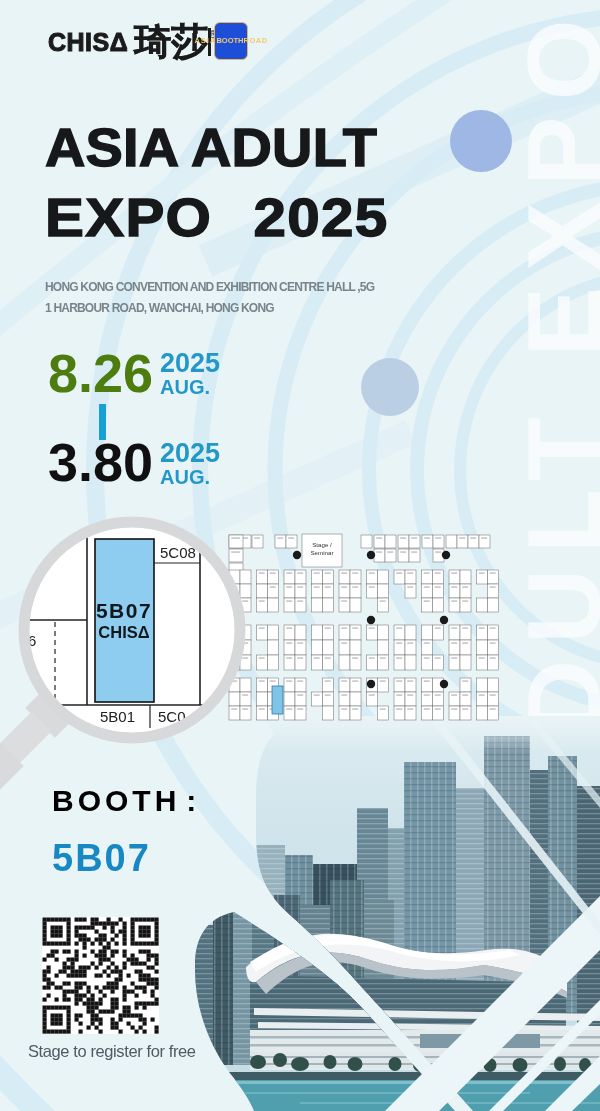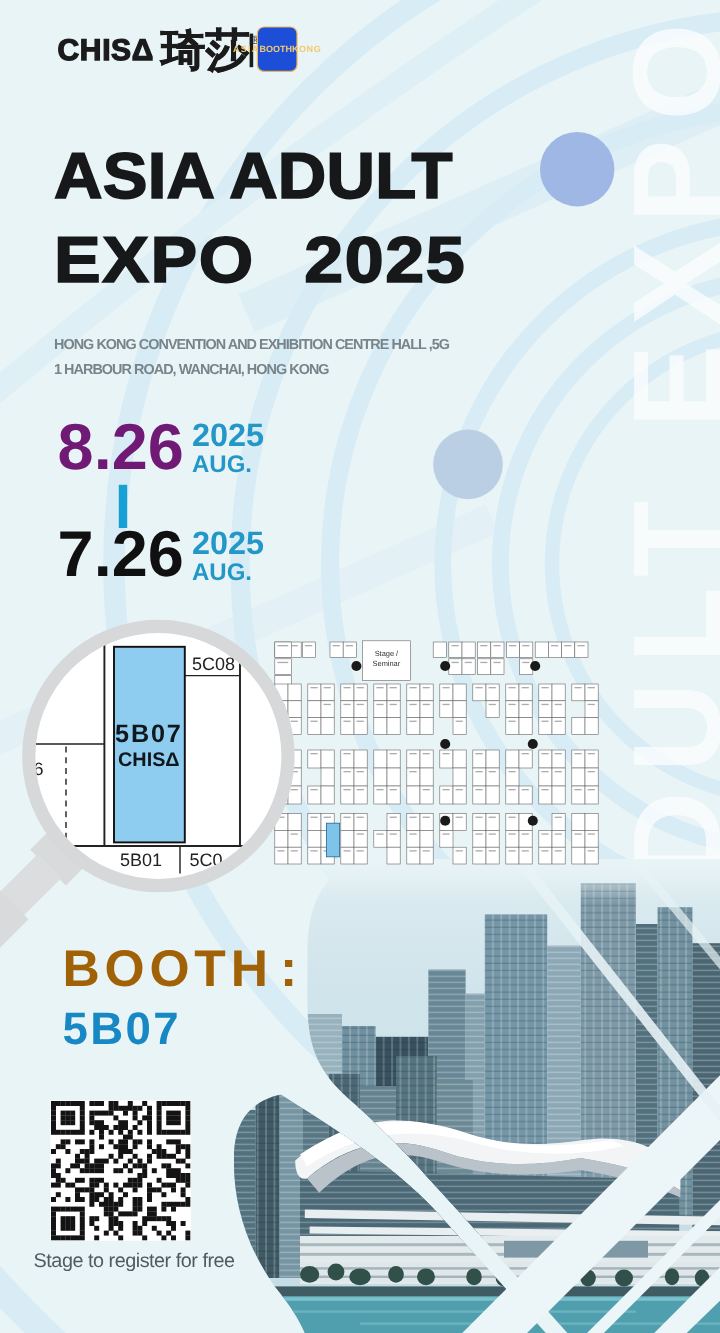--- a/index.html
+++ b/index.html
@@ -585,43 +585,43 @@
   <span style="font-weight:bold;font-size:25px;color:#1b1b1b;-webkit-text-stroke:1.1px #1b1b1b;letter-spacing:0.5px;">CHISΔ</span>
   <span style="font-weight:bold;font-size:37px;color:#1b1b1b;margin-left:6px;-webkit-text-stroke:0.6px #1b1b1b;">琦莎</span>
   <span style="font-size:10px;color:#1b1b1b;margin:-16px 0 0 1px;">®</span>
 </div>
 
 <div class="abs" style="left:208px;top:28px;width:3px;height:28px;background:#1b1b1b;"></div>
 
 <div class="abs" style="left:214px;top:22px;width:34px;height:38px;background:#1d4ed8;border:1.5px solid #e8b55a;border-radius:6px;box-sizing:border-box;display:flex;justify-content:center;align-items:center;line-height:8px;">
   <span style="color:#f3c96d;font-weight:bold;font-size:7.5px;letter-spacing:1px;">ASIA</span>
   <span style="color:#f3c96d;font-weight:bold;font-size:7.5px;">BOOTH</span>
-  <span style="color:#f3c96d;font-weight:bold;font-size:7.5px;letter-spacing:0.5px;">KONG</span>
+  <span style="color:#f3c96d;font-weight:bold;font-size:7.5px;letter-spacing:0.5px;">ROAD</span>
 </div>
 
 <div class="abs" style="left:45px;top:104px;color:#17181a;font-weight:bold;font-size:54px;white-space:nowrap;margin-top:12px;-webkit-text-stroke:1.4px #17181a;">
   <div style="letter-spacing:0.2px;transform:scaleX(1.035);transform-origin:left;">ASIA ADULT</div>
   <div style="margin-top:8px;word-spacing:22px;letter-spacing:1.2px;transform:scaleX(1.08);transform-origin:left;">EXPO 2025</div>
 </div>
 
 <div class="abs" style="left:45px;top:277px;color:#79848a;font-weight:bold;font-size:12px;line-height:21px;letter-spacing:-0.8px;">
   HONG KONG CONVENTION AND EXHIBITION CENTRE HALL ,5G<br>1 HARBOUR ROAD, WANCHAI, HONG KONG
 </div>
 
-<div class="abs" style="left:48px;top:342px;color:#701a75;font-weight:bold;font-size:54px;">8.26</div>
+<div class="abs" style="left:48px;top:342px;color:#4d7c0f;font-weight:bold;font-size:54px;">8.26</div>
 <div class="abs" style="left:160px;top:348px;color:#2398c8;font-weight:bold;font-size:27px;">2025</div>
 <div class="abs" style="left:160px;top:376px;color:#2398c8;font-weight:bold;font-size:20px;">AUG.</div>
 
 <div class="abs" style="left:99px;top:404px;width:7px;height:36px;background:#17a0d4;"></div>
 
-<div class="abs" style="left:48px;top:431px;color:#101010;font-weight:bold;font-size:54px;">7.26</div>
+<div class="abs" style="left:48px;top:431px;color:#101010;font-weight:bold;font-size:54px;">3.80</div>
 <div class="abs" style="left:160px;top:438px;color:#2398c8;font-weight:bold;font-size:27px;">2025</div>
 <div class="abs" style="left:160px;top:466px;color:#2398c8;font-weight:bold;font-size:20px;">AUG.</div>
 
-<div class="abs" style="left:52px;top:784px;color:#a16207;font-weight:bold;font-size:43px;letter-spacing:4px;">BOOTH<span style="letter-spacing:0;margin-left:6px;">:</span></div>
+<div class="abs" style="left:52px;top:784px;color:#000000;font-weight:bold;font-size:30px;letter-spacing:4px;">BOOTH<span style="letter-spacing:0;margin-left:6px;">:</span></div>
 <div class="abs" style="left:52px;top:837px;color:#1788c3;font-weight:bold;font-size:38px;letter-spacing:2px;">5B07</div>
 
 <svg class="abs" style="left:42px;top:917px" width="117" height="117" viewBox="-0.5 -0.5 117 117">
     <rect x="-3" y="-3" width="122" height="122" fill="#ffffff"></rect>
     <g fill="#131313">
       <rect x="0.0" y="0.0" width="4.15" height="4.15"></rect>
       <rect x="4.0" y="0.0" width="4.15" height="4.15"></rect>
       <rect x="8.0" y="0.0" width="4.15" height="4.15"></rect>
       <rect x="12.0" y="0.0" width="4.15" height="4.15"></rect>
       <rect x="16.0" y="0.0" width="4.15" height="4.15"></rect>

